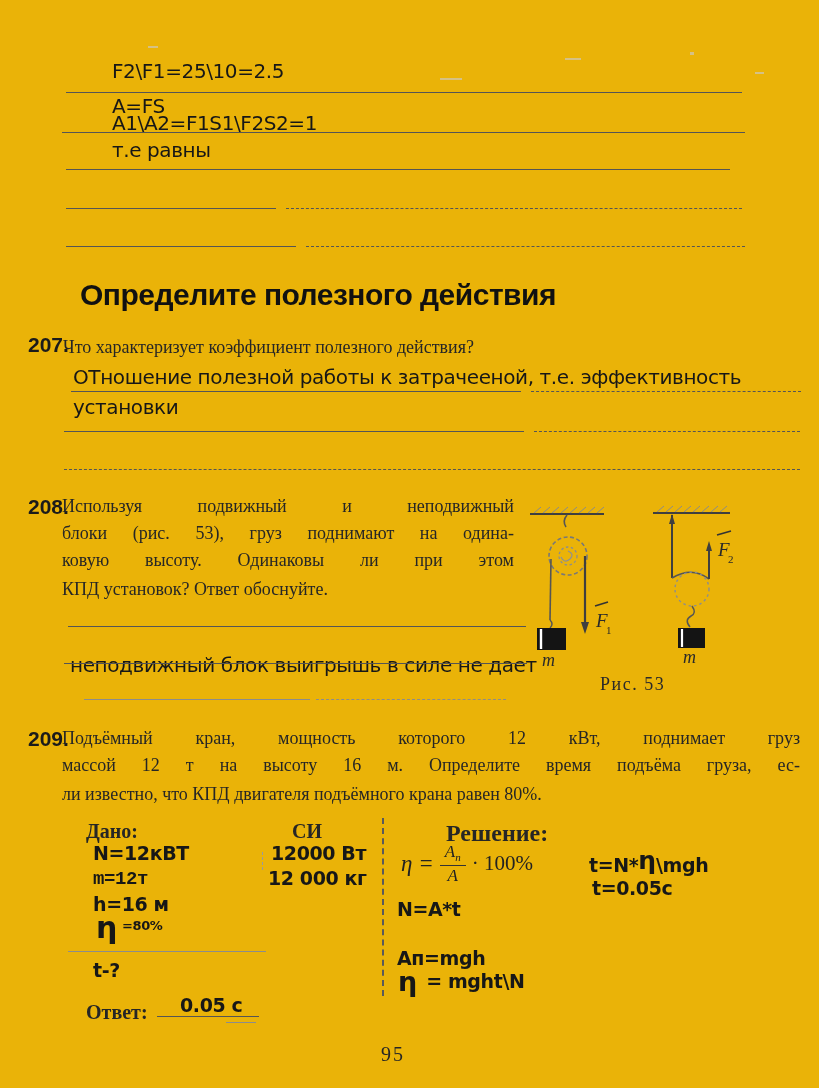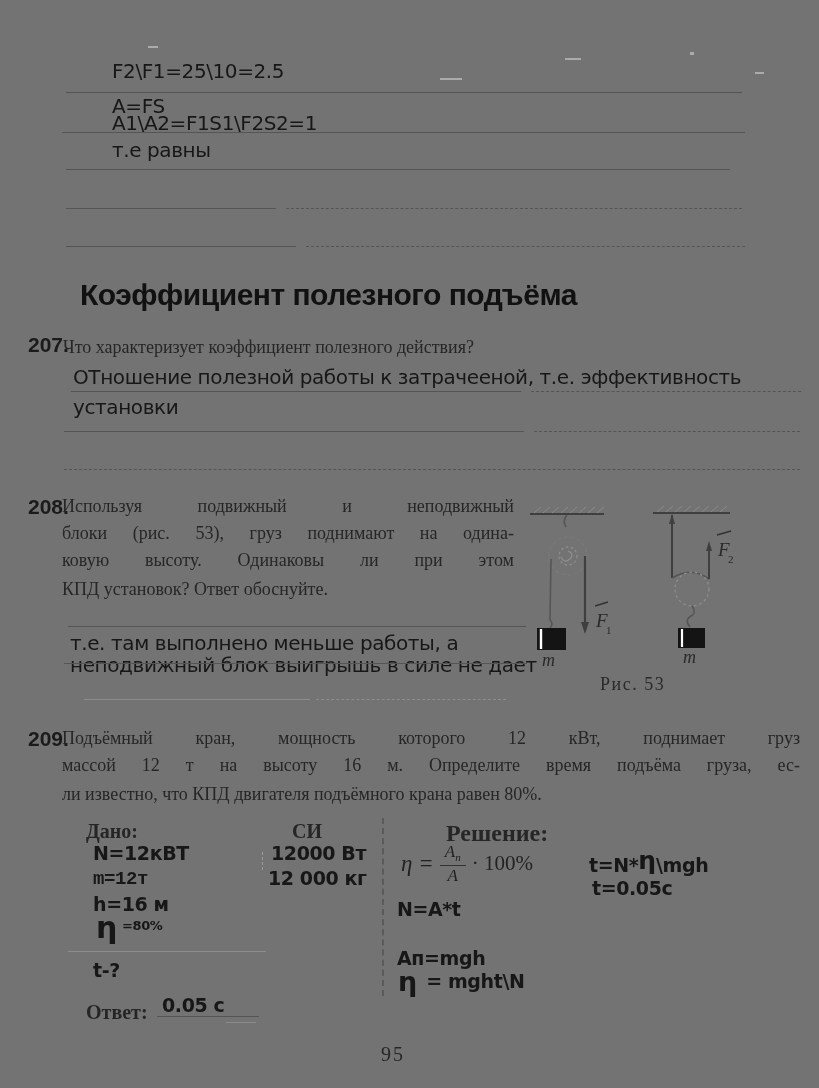--- a/index.html
+++ b/index.html
@@ -1,16 +1,16 @@
 <!DOCTYPE html>
 <html><head>
 <meta charset="utf-8">
 <style>
   html,body{margin:0;padding:0;background:#ffffff;}
-  .page{position:relative;width:819px;height:1088px;background:#737373;overflow:hidden;
+  .page{position:relative;width:819px;height:1088px;background:#eab308;overflow:hidden;
         font-family:"Liberation Serif",serif;}
   .abs{position:absolute;}
   
   .pr{font-family:"Liberation Serif",serif;color:#262626;font-size:18px;line-height:1.4;white-space:nowrap;}
   .pr-j{white-space:normal;text-align:justify;text-align-last:justify;line-height:1.2;}
   .pr-b{font-weight:bold;}
   
   .num{font-family:"Liberation Sans",sans-serif;font-weight:bold;font-size:21px;color:#1b1b1b;white-space:nowrap;}
   .heading{font-family:"Liberation Sans",sans-serif;font-weight:bold;font-size:30px;color:#111;
            letter-spacing:-0.5px;white-space:nowrap;}
@@ -49,40 +49,39 @@
   <div class="abs hw" style="left:112px;top:95px;">A=FS</div>
   <div class="abs hw" style="left:112px;top:112px;">A1\A2=F1S1\F2S2=1</div>
   <div class="abs rule rule-1" style="left:62px;top:132px;width:683px;"></div>
   <div class="abs hw" style="left:112px;top:139px;">т.е равны</div>
   <div class="abs rule rule-1" style="left:66px;top:169px;width:664px;"></div>
   <div class="abs rule rule-1" style="left:66px;top:208px;width:210px;"></div>
   <div class="abs rule rule-1 rule-d" style="left:286px;top:208px;width:456px;"></div>
   <div class="abs rule rule-1" style="left:66px;top:246px;width:230px;"></div>
   <div class="abs rule rule-1 rule-d" style="left:306px;top:246px;width:439px;"></div>
 
-  <div class="abs heading" style="left:80px;top:278px;">Коэффициент полезного подъёма</div>
+  <div class="abs heading" style="left:80px;top:278px;">Определите полезного действия</div>
 
   <div class="abs num" style="left:28px;top:333px;">207.</div>
   <div class="abs pr" style="left:63px;top:335px;">Что характеризует коэффициент полезного действия?</div>
   <div class="abs hw" style="left:73px;top:366px;">ОТношение полезной работы к затрачееной, т.е. эффективность</div>
   <div class="abs rule rule-1" style="left:71px;top:391px;width:450px;"></div>
   <div class="abs rule rule-1 rule-d" style="left:531px;top:391px;width:270px;"></div>
   <div class="abs hw" style="left:73px;top:396px;">установки</div>
   <div class="abs rule rule-1" style="left:64px;top:431px;width:460px;"></div>
   <div class="abs rule rule-1 rule-d" style="left:534px;top:431px;width:266px;"></div>
   <div class="abs rule rule-1 rule-d" style="left:64px;top:469px;width:736px;"></div>
 
   <div class="abs num" style="left:28px;top:495px;">208.</div>
   <div class="abs pr pr-j" style="left:62px;top:496px;width:452px;">Используя подвижный и неподвижный</div>
   <div class="abs pr pr-j" style="left:62px;top:523px;width:452px;">блоки (рис. 53), груз поднимают на одина-</div>
   <div class="abs pr pr-j" style="left:62px;top:550px;width:452px;">ковую высоту. Одинаковы ли при этом</div>
   <div class="abs pr" style="left:62px;top:577px;">КПД установок? Ответ обоснуйте.</div>
 
   <div class="abs rule rule-1" style="left:68px;top:626px;width:458px;"></div>
-  <div class="abs hw" style="left:70px;top:632px;">т.е. там выполнено меньше работы, а</div>
   <div class="abs hw" style="left:70px;top:654px;">неподвижный блок выигрышь в силе не дает</div>
   <div class="abs rule rule-1" style="left:64px;top:663px;width:463px;"></div>
   <div class="abs rule rule-1 rule-lt" style="left:84px;top:699px;width:226px;"></div>
   <div class="abs rule rule-1 rule-d rule-lt" style="left:316px;top:699px;width:190px;"></div>
 
   <svg class="abs" style="left:518px;top:493px;" width="300" height="215" viewBox="0 0 300 215">
 
     <g>
       <line x1="12" y1="21" x2="86" y2="21" stroke="#3f3f3f" stroke-width="2.2"></line>
       <g stroke="#8a8a8a" stroke-width="1">
@@ -175,19 +174,19 @@
   <div class="abs" style="left:398px;top:968px;">
     <span class="eta" style="font-size:27px;vertical-align:-3px;">η</span>
     <span class="hw hw-b" style="font-size:19px;margin-left:5px;">= mght\N</span>
   </div>
   <div class="abs" style="left:589px;top:848px;">
     <span class="hw hw-b" style="font-size:19px;">t=N*</span><span class="eta" style="font-size:25px;vertical-align:3px;">η</span><span class="hw hw-b" style="font-size:19px;">\mgh</span>
   </div>
   <div class="abs hw hw-b" style="left:592px;top:878px;font-size:19px;">t=0.05c</div>
 
   <div class="abs pr pr-b" style="left:86px;top:998px;font-size:20px;">Ответ:</div>
-  <div class="abs hw hw-b" style="left:162px;top:995px;font-size:19px;text-align:center;">0.05 с</div>
+  <div class="abs hw hw-b" style="left:180px;top:995px;font-size:19px;text-align:center;">0.05 с</div>
   <div class="abs rule rule-1" style="left:157px;top:1016px;width:102px;"></div>
   <div class="abs rule rule-1 rule-lt" style="left:226px;top:1022px;width:30px;"></div>
 
   <div class="abs pr" style="left:381px;top:1040px;font-size:20px;letter-spacing:2px;">95</div>
 
 </div>
 
 </body></html>

